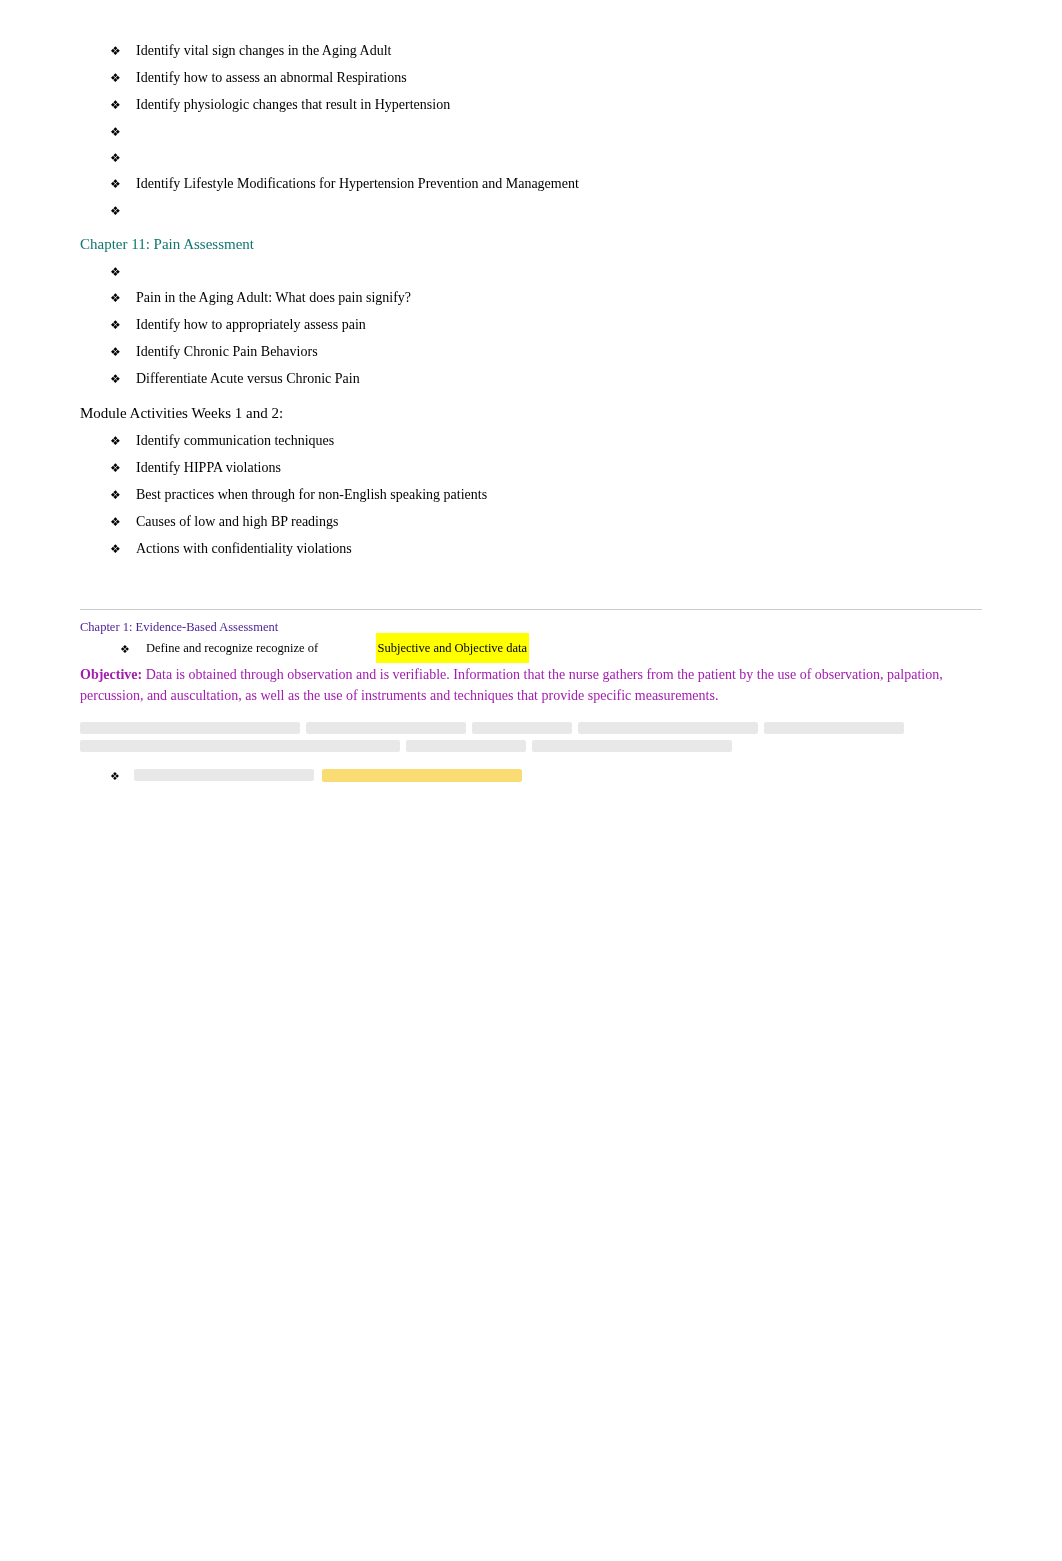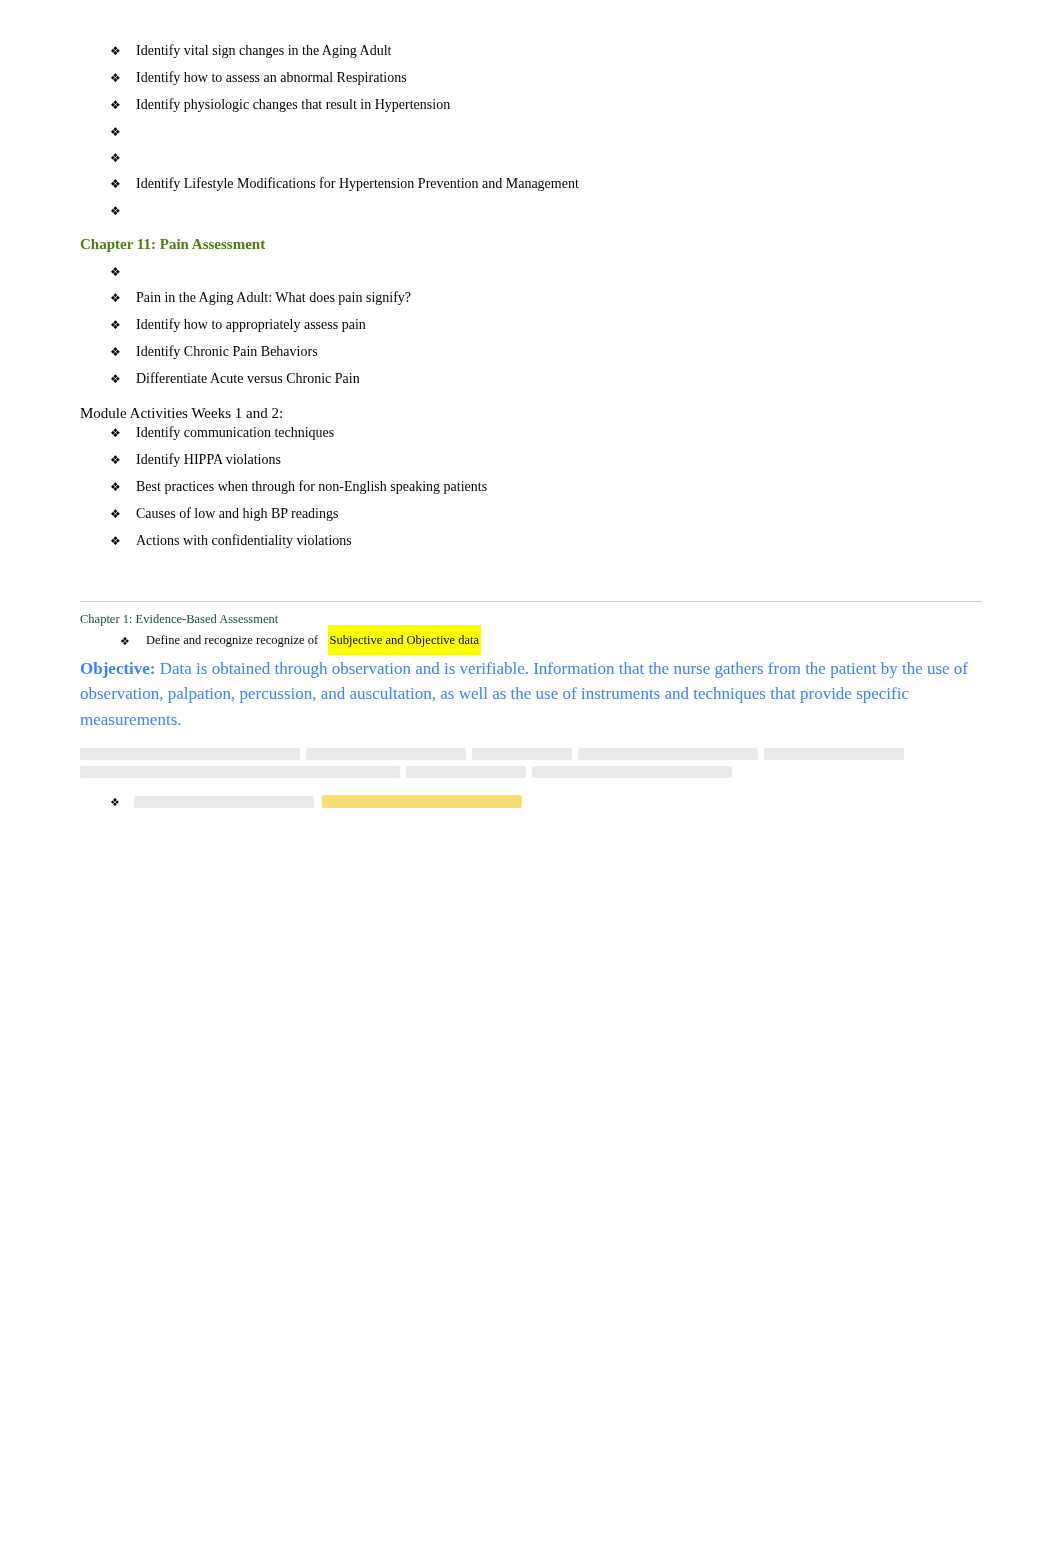--- a/index.html
+++ b/index.html
@@ -34,50 +34,50 @@
     .bullet-icon {
       margin-right: 12px;
       font-size: 12px;
       margin-top: 2px;
       min-width: 14px;
       display: inline-block;
     }
 
     .chapter-heading {
       font-size: 15px;
-      font-weight: bold;
+      font-weight: normal;
       margin-top: 16px;
       margin-bottom: 8px;
-      color: #4d7c0f;
+      color: #0f766e;
     }
 
     .module-heading {
       font-size: 15px;
       font-weight: normal;
       margin-top: 16px;
-      margin-bottom: 0;
+      margin-bottom: 8px;
       color: #000;
     }
 
     .divider-area {
       margin-top: 50px;
       border-top: 1px solid #ccc;
       padding-top: 10px;
     }
 
     .exam-concepts-label {
       text-align: center;
       font-size: 13px;
       color: #000;
       margin-bottom: 6px;
     }
 
     .chapter1-heading {
       font-size: 12.5px;
-      color: #14532d;
+      color: #4c1d95;
       margin-bottom: 4px;
     }
 
     .sub-bullet-list {
       list-style: none;
       padding-left: 40px;
       margin-bottom: 6px;
     }
 
     .sub-bullet-list li {
@@ -89,25 +89,26 @@
     }
 
     .define-text {
       font-size: 12.5px;
       color: #000;
     }
 
     .highlight-yellow {
       background-color: #ffff00;
       padding: 8px 2px;
+      margin-left: 48px;
     }
 
     .objective-text {
-      color: #3b82f6;
-      font-size: 17px;
+      color: #a21caf;
+      font-size: 14px;
       line-height: 1.5;
       margin-bottom: 0;
     }
 
     .blurred-block {
       margin-top: 16px;
       margin-bottom: 6px;
     }
 
     .blurred-sub {

